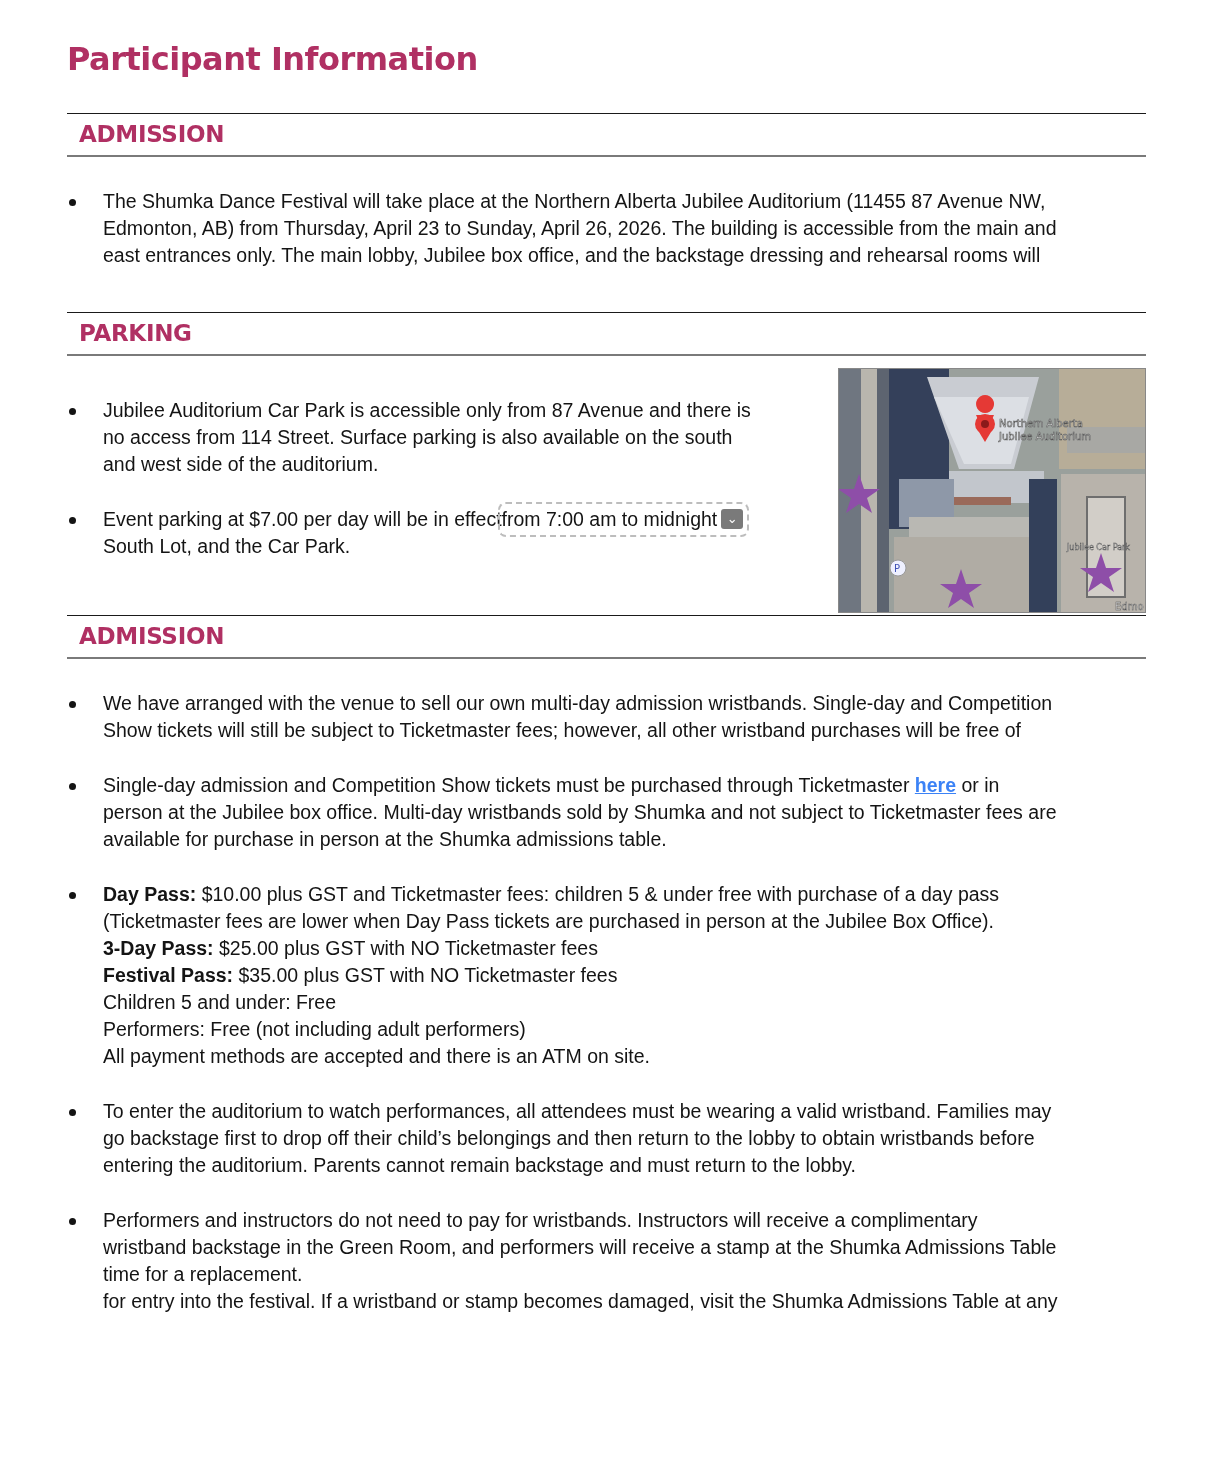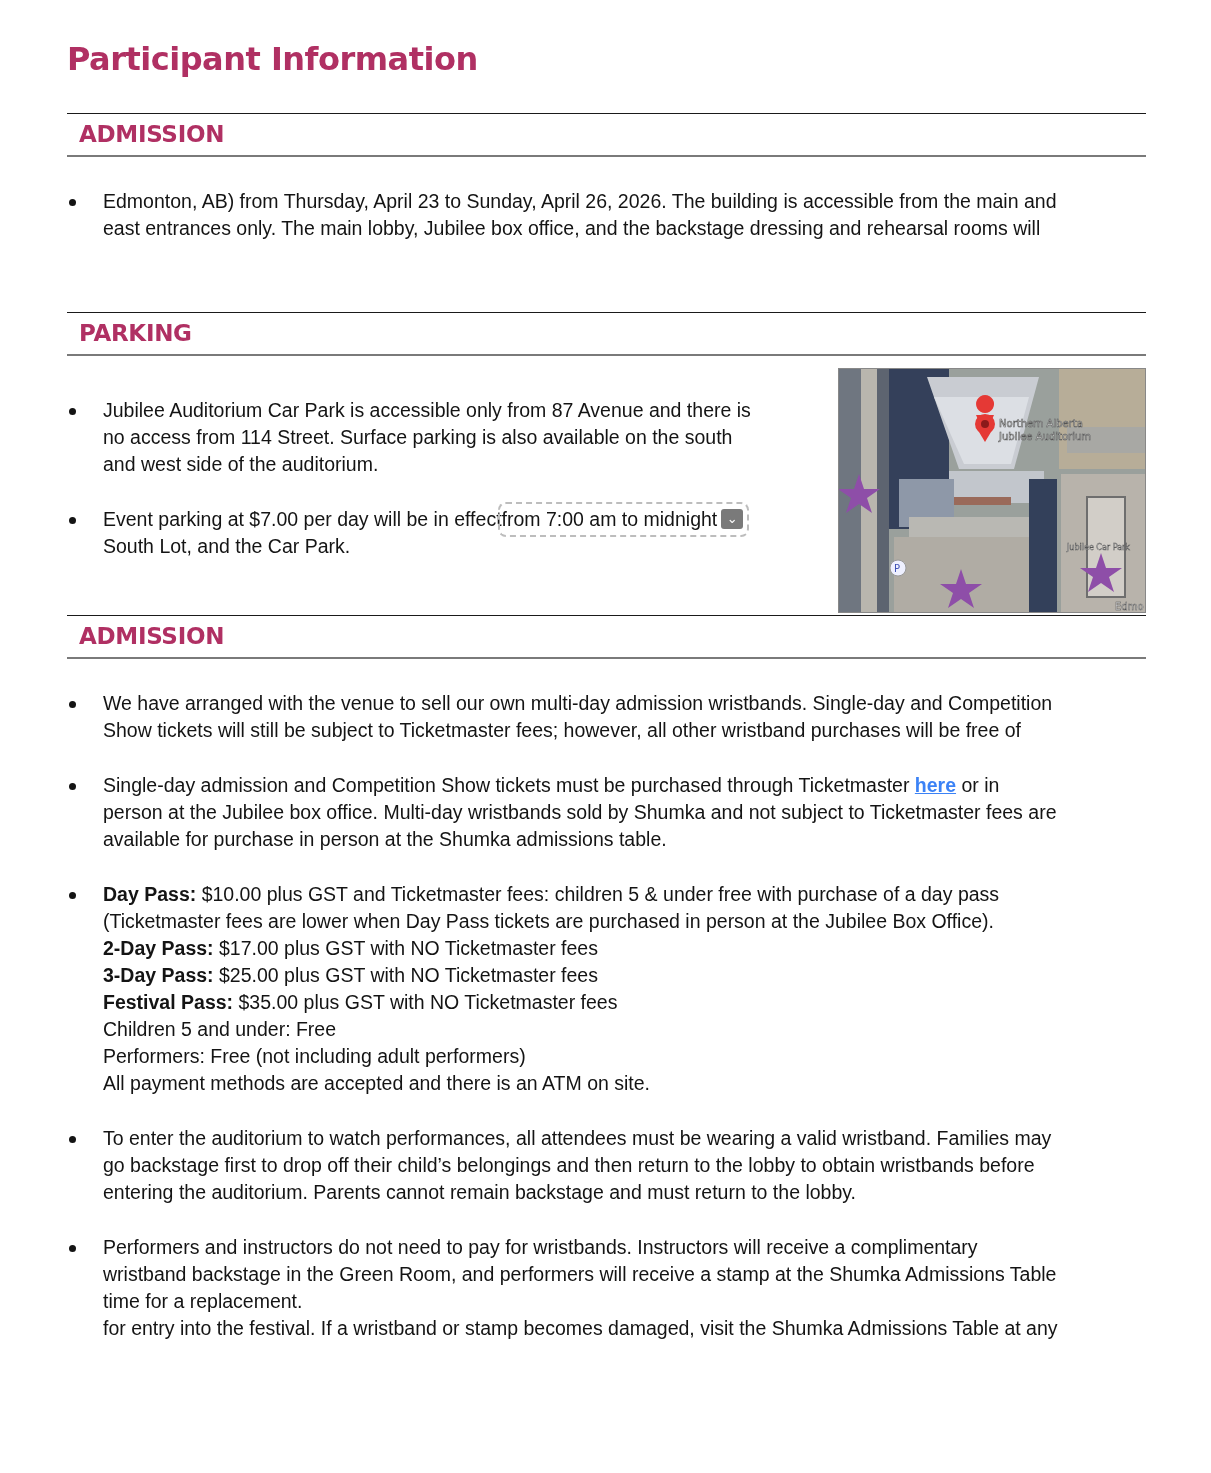--- a/index.html
+++ b/index.html
@@ -32,20 +32,21 @@
 </head>
 <body>
 
 <h1 class="page-title">Participant Information</h1>
 
 <div class="section-head" style="top:113px;">
   <h2>ADMISSION</h2>
 </div>
 <ul class="bullets" style="top:188px; width:1079px;">
   <li>
+    <span class="line">The Shumka Dance Festival will take place at the Northern Alberta Jubilee Auditorium (11455 87 Avenue NW,</span>
     <span class="line">Edmonton, AB) from Thursday, April 23 to Sunday, April 26, 2026. The building is accessible from the main and</span>
     <span class="line">east entrances only. The main lobby, Jubilee box office, and the backstage dressing and rehearsal rooms will</span>
   </li>
 </ul>
 
 <div class="section-head" style="top:312px;">
   <h2>PARKING</h2>
 </div>
 <ul class="bullets" style="top:397px; width:760px;">
   <li>
@@ -113,21 +114,20 @@
     <span class="line">Show tickets will still be subject to Ticketmaster fees; however, all other wristband purchases will be free of</span>
   </li>
   <li>
     <span class="line"><span>Single-day admission and Competition Show tickets must be purchased through Ticketmaster </span><a class="link">here</a><span> or in</span></span>
     <span class="line">person at the Jubilee box office. Multi-day wristbands sold by Shumka and not subject to Ticketmaster fees are</span>
     <span class="line">available for purchase in person at the Shumka admissions table.</span>
   </li>
   <li>
     <span class="line"><b>Day Pass:</b><span> $10.00 plus GST and Ticketmaster fees: children 5 &amp; under free with purchase of a day pass</span></span>
     <span class="line"><span>(Ticketmaster fees are lower when Day Pass tickets are purchased in person at the Jubilee Box Office).</span></span>
-    <span class="line"><b>2-Day Pass:</b><span> $17.00 plus GST with NO Ticketmaster fees</span></span>
     <span class="line"><b>3-Day Pass:</b><span> $25.00 plus GST with NO Ticketmaster fees</span></span>
     <span class="line"><b>Festival Pass:</b><span> $35.00 plus GST with NO Ticketmaster fees</span></span>
     <span class="line"><span>Children 5 and under: Free</span></span>
     <span class="line"><span>Performers: Free (not including adult performers)</span></span>
     <span class="line"><span>All payment methods are accepted and there is an ATM on site.</span></span>
   </li>
   <li>
     <span class="line">To enter the auditorium to watch performances, all attendees must be wearing a valid wristband. Families may</span>
     <span class="line">go backstage first to drop off their child’s belongings and then return to the lobby to obtain wristbands before</span>
     <span class="line">entering the auditorium. Parents cannot remain backstage and must return to the lobby.</span>

